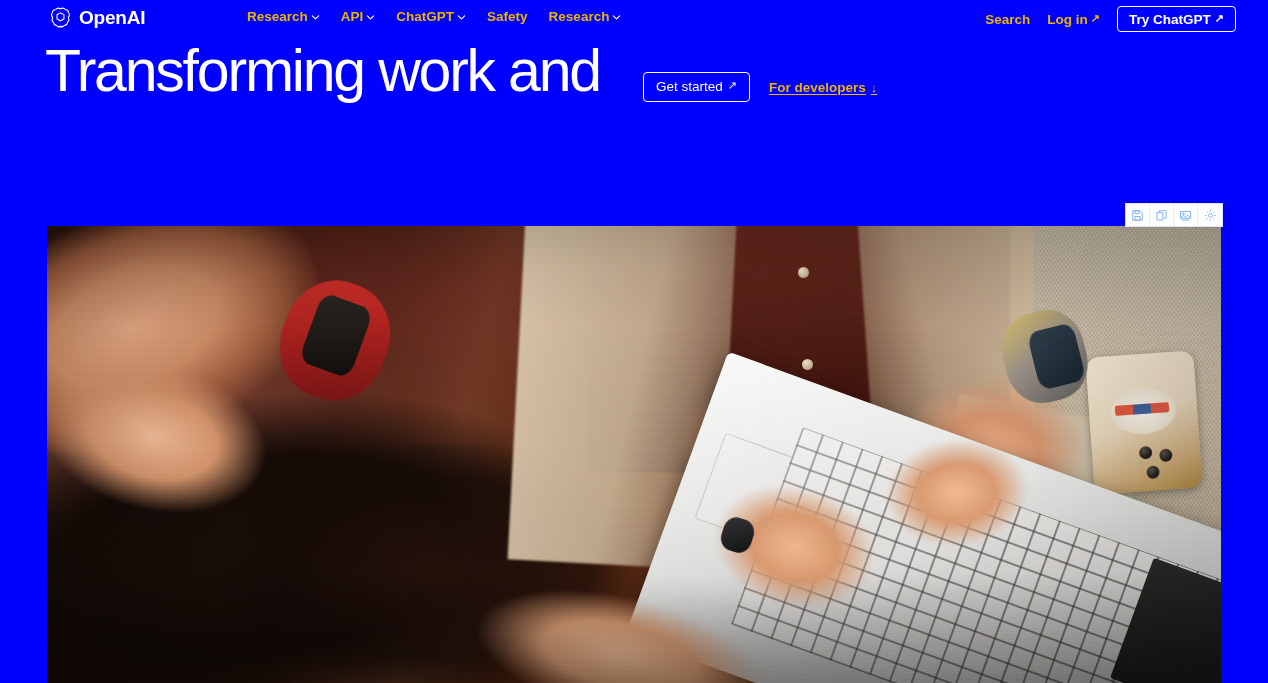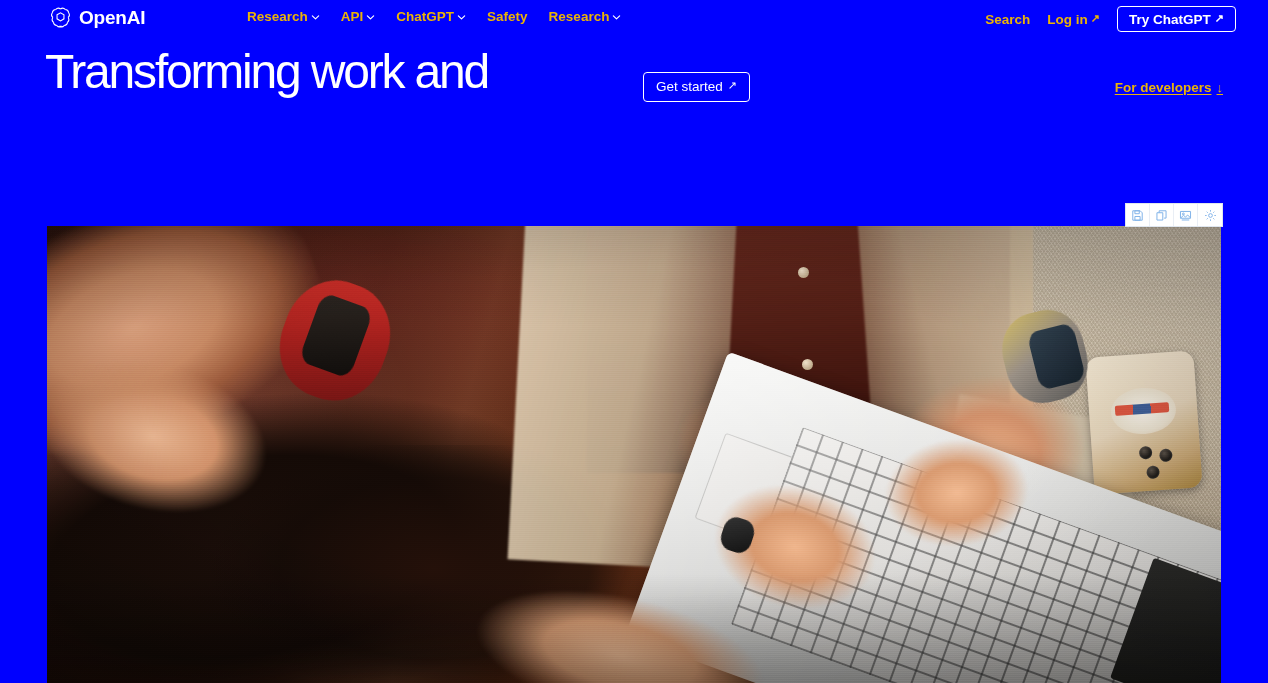--- a/index.html
+++ b/index.html
@@ -55,30 +55,30 @@
     cursor: pointer; white-space: nowrap;
     font-family: "Liberation Sans", sans-serif;
   }
 
   
   .hero { position: absolute; top: 44px; left: 0; width: 1268px; }
   .headline {
     position: absolute; left: 45px; top: 0;
     width: 600px;
     color: #ffffff;
-    font-size: 48px; line-height: 55px;
+    font-size: 59px; line-height: 55px;
     font-weight: 400; letter-spacing: -2.2px;
   }
   .hero-right { position: absolute; left: 643px; top: 8px; width: 580px; }
   .hero-desc {
     color: #ffffff; font-size: 17.5px; line-height: 24px;
     font-weight: 400; letter-spacing: -0.2px; width: 575px;
   }
   .hero-actions {
-    margin-top: 20px; display: flex; align-items: center; gap: 19px; justify-content: space-between;
+    margin-top: 20px; display: flex; align-items: center; gap: 19px;
   }
   .btn-hero {
     border: 1px solid #ffffff; border-radius: 4px;
     color: #ffffff; background: transparent;
     font-size: 13.5px; font-weight: 400;
     padding: 6px 12px 7px 12px;
     display: inline-flex; align-items: center; gap: 5px;
     cursor: pointer; white-space: nowrap;
     font-family: "Liberation Sans", sans-serif;
   }

